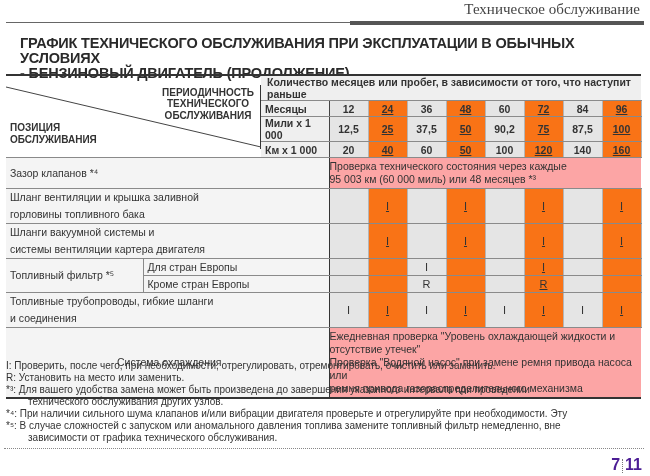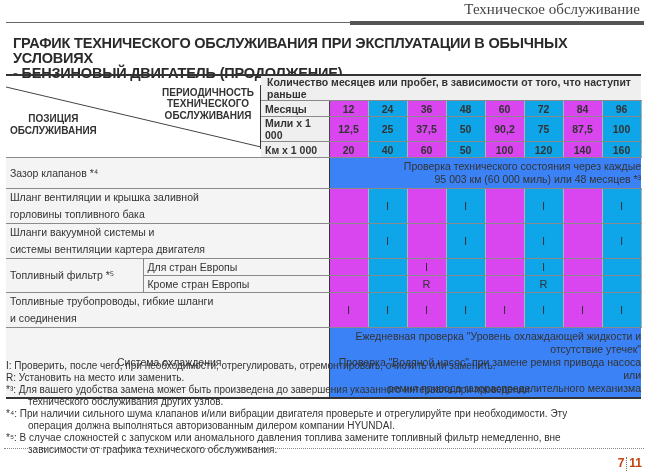--- a/index.html
+++ b/index.html
@@ -2,52 +2,52 @@
 <html><head>
 <meta charset="utf-8">
 <style>
   html, body { margin: 0; padding: 0; background: #ffffff; }
   body { width: 650px; height: 476px; position: relative; overflow: hidden; font-family: "Liberation Sans", sans-serif; color: #222; }
 
   .runhead { position: absolute; right: 10px; top: 1px; font-family: "Liberation Serif", serif; font-size: 15px; color: #444; }
   .runrule { position: absolute; left: 6px; top: 22px; width: 638px; height: 1px; background: #666; }
   .runbar { position: absolute; left: 350px; top: 21px; width: 294px; height: 4px; background: #555; }
 
-  .title { position: absolute; left: 13px; top: 36px; font-weight: bold; font-size: 14.5px; line-height: 15px; color: #2a2a2a; letter-spacing: -0.2px; }
+  .title { position: absolute; left: 20px; top: 36px; font-weight: bold; font-size: 14.5px; line-height: 15px; color: #2a2a2a; letter-spacing: -0.2px; }
 
   table.sched { position: absolute; left: 6px; top: 74px; width: 635px; border-collapse: collapse; table-layout: fixed; font-size: 10.5px; }
   table.sched td { border-bottom: 1px solid #8a8a8a; padding: 0; vertical-align: middle; }
   .topline { border-top: 2px solid #333 !important; }
   .bottomline { border-bottom: 2px solid #333 !important; }
 
   .corner { position: relative; height: 64px; border-right: 1px solid #333; background: #ffffff; }
   .corner svg { position: absolute; left: 0; top: 0; }
   .corner .period { position: absolute; right: 6px; top: 2px; text-align: center; font-weight: bold; font-size: 10px; line-height: 11.5px; color: #333; }
-  .corner .pos { position: absolute; left: 4px; bottom: 12px; font-weight: bold; font-size: 10px; line-height: 12px; color: #333; text-align: center; }
+  .corner .pos { position: absolute; left: 4px; bottom: 3px; font-weight: bold; font-size: 10px; line-height: 12px; color: #333; }
 
   .hdr-span { background: #efefef; font-weight: bold; text-align: left; padding-left: 6px !important; height: 17px; color: #333; margin-left: 24px; }
   .unit { font-weight: bold; background: #efefef; padding-left: 4px !important; height: 15px; border-right: 1px solid #444; color: #333; }
   .num { text-align: center; font-weight: bold; color: #333; border-right: 1px solid #b5b5b5; }
-  .shade { background: #d946ef; margin-top: 16px; }
-  .light { background: #0ea5e9; }
+  .shade { background: #e5e5e5; margin-top: 16px; }
+  .light { background: #f97316; text-decoration: underline; }
 
   .item { background: #f4f4f4; padding-left: 4px !important; font-size: 10.5px; line-height: 17px; color: #333; border-right: 1px solid #333; }
   .item.nob { border-right: none; }
   .sub { background: #f4f4f4; padding-left: 4px !important; border-left: 1px solid #8a8a8a; border-right: 1px solid #333; font-size: 10.5px; color: #333; }
   .cell { text-align: center; color: #333; font-size: 11px; border-right: 1px solid #b5b5b5; }
-  .note-cell { background: #3b82f6; text-align: right; font-size: 10.5px; line-height: 13px; color: #333; padding: 2px 0 !important; }
+  .note-cell { background: #fca5a5; text-align: left; font-size: 10.5px; line-height: 13px; color: #333; padding: 2px 0 !important; }
 
   .legend { position: absolute; left: 6px; top: 360px; width: 636px; font-size: 10px; line-height: 12px; color: #333; }
   .legend .row { display: flex; }
   .legend .k { flex: 0 0 auto; }
   .legend .v { flex: 1 1 auto; }
   .legend .k.wide { width: 22px; }
 
   .dotrule { position: absolute; left: 4px; top: 448px; width: 640px; border-top: 1px dotted #888; }
-  .pagenum { position: absolute; right: 8px; top: 456px; font-size: 12px; font-weight: bold; color: #c2410c; }
+  .pagenum { position: absolute; right: 8px; top: 456px; font-size: 16px; font-weight: bold; color: #4c1d95; }
   .pagenum .sep { display: inline-block; width: 0; height: 14px; border-left: 1px dotted #777; margin: 0 2px; vertical-align: middle; }
 </style>
 </head>
 <body>
 
 <div class="runhead">Техническое обслуживание</div>
 <div class="runrule"></div>
 <div class="runbar"></div>
 
 <div class="title">
@@ -226,24 +226,20 @@
     </div>
   <div class="row">
       <span class="k wide"></span>
       <span class="v">технического обслуживания других узлов.</span>
     </div>
   <div class="row">
       <span class="k">*⁴</span>
       <span class="v">: При наличии сильного шума клапанов и/или вибрации двигателя проверьте и отрегулируйте при необходимости. Эту</span>
     </div>
   <div class="row">
-      <span class="k wide"></span>
-      <span class="v">операция должна выполняться авторизованным дилером компании HYUNDAI.</span>
-    </div>
-  <div class="row">
       <span class="k">*⁵</span>
       <span class="v">: В случае сложностей с запуском или аномального давления топлива замените топливный фильтр немедленно, вне</span>
     </div>
   <div class="row">
       <span class="k wide"></span>
       <span class="v">зависимости от графика технического обслуживания.</span>
     </div>
 </div>
 
 <div class="dotrule"></div>

